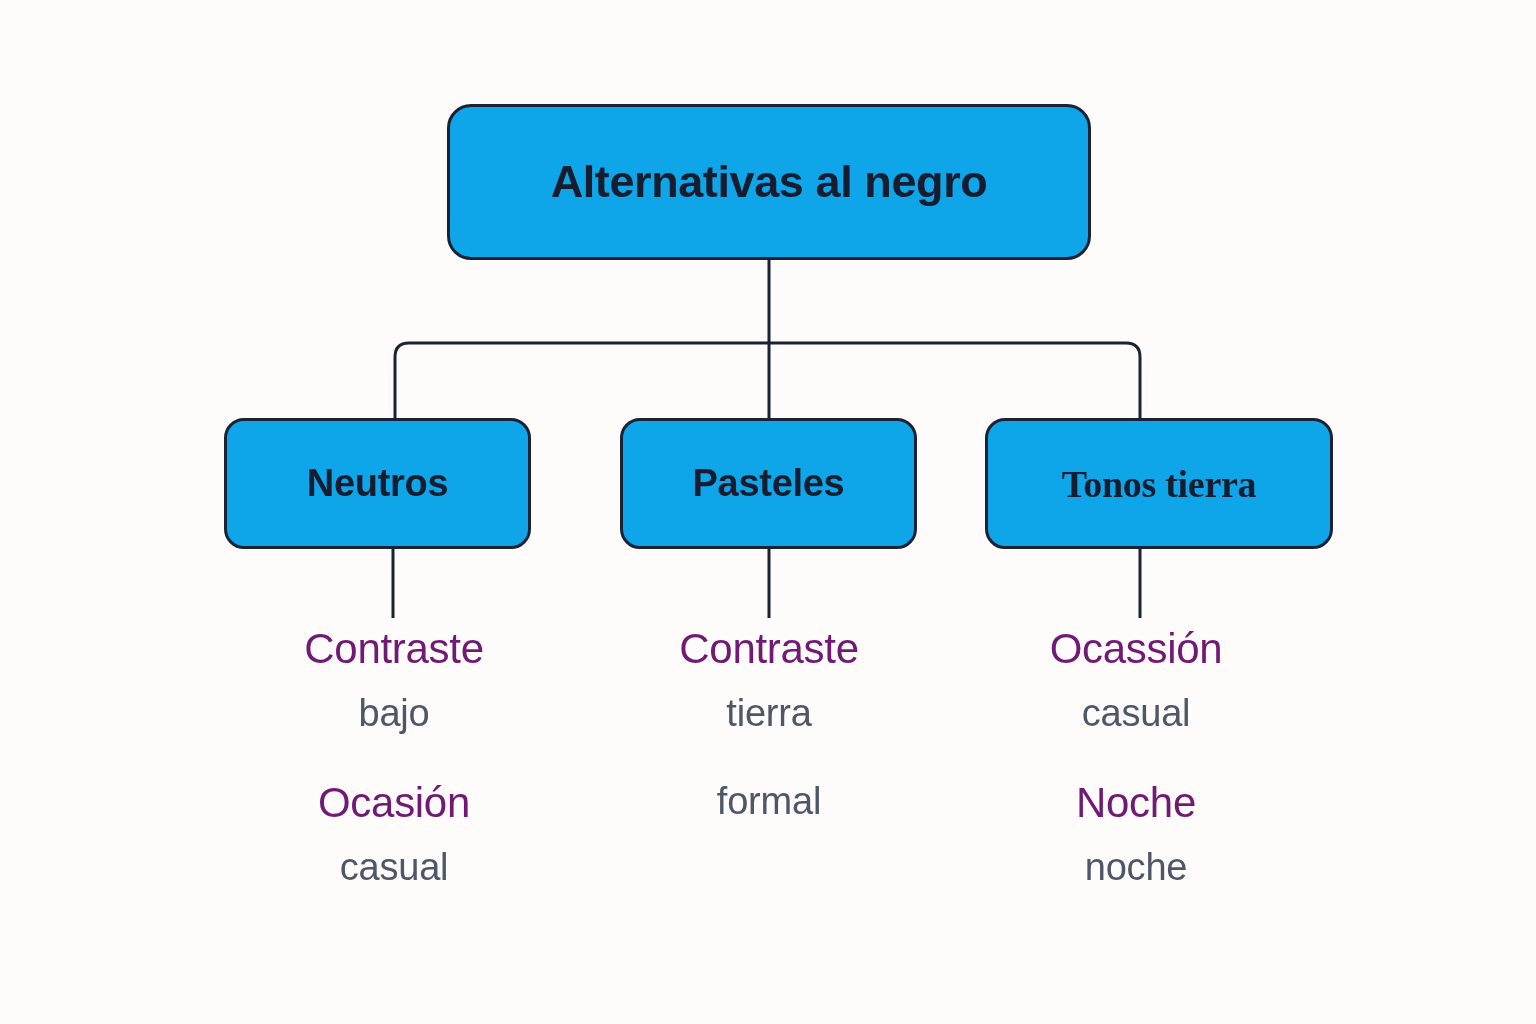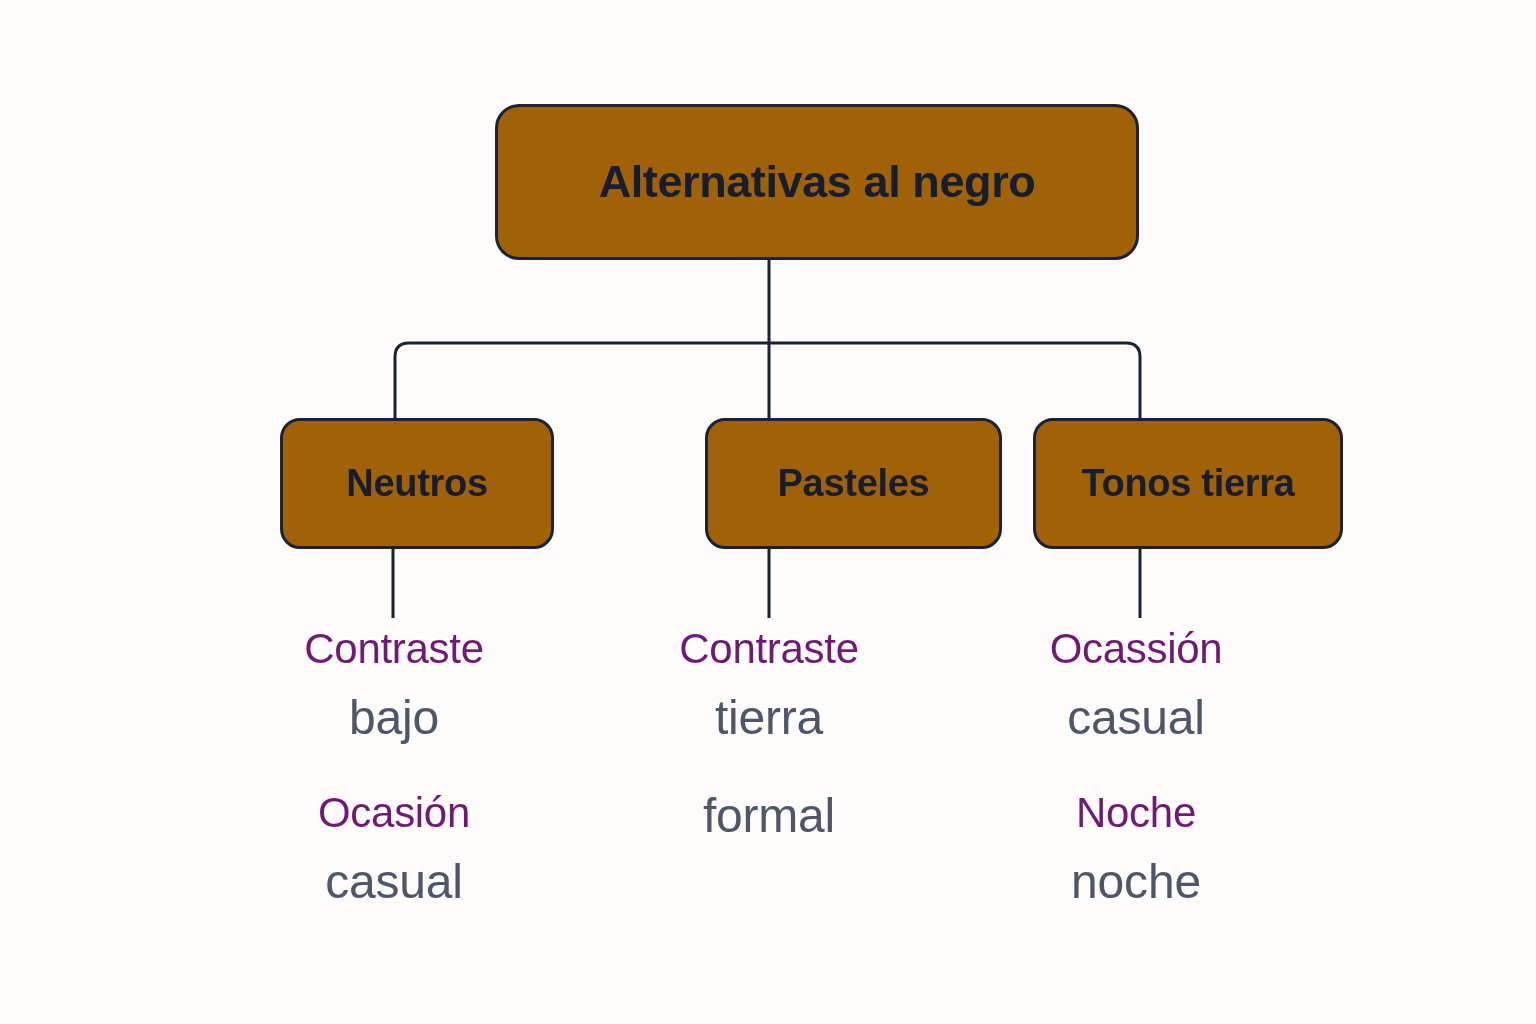--- a/index.html
+++ b/index.html
@@ -27,27 +27,26 @@
     top: 0;
     width: 1536px;
     height: 1024px;
     pointer-events: none;
   }
 
   
   .node {
     position: absolute;
     box-sizing: border-box;
-    background: #a16207;
+    background: #0ea5e9;
     border: 3px solid #1b2233;
     display: flex;
     align-items: center;
     justify-content: center;
     text-align: center;
-    margin-left: 48px;
   }
   .node-root {
     left: 447px;
     top: 104px;
     width: 644px;
     height: 156px;
     border-radius: 24px;
   }
   .node-root .node-label {
     font-size: 45px;
@@ -59,23 +58,23 @@
     top: 418px;
     height: 131px;
     border-radius: 20px;
   }
   .node-child .node-label {
     font-size: 38px;
     font-weight: bold;
     color: #161d2e;
     letter-spacing: -0.3px;
   }
-  #node-neutros      { left: 232px; width: 274px; justify-content: center; }
-  #node-pasteles     { left: 657px; width: 297px; }
-  #node-tonos-tierra { left: 985px; width: 310px; }
+  #node-neutros      { left: 224px; width: 307px; justify-content: center; }
+  #node-pasteles     { left: 620px; width: 297px; }
+  #node-tonos-tierra { left: 985px; width: 348px; font-family: Liberation Serif, serif; }
 
   
   .leaf-column {
     position: absolute;
     top: 628px;
     width: 340px;
     text-align: center;
   }
   #leaf-column-0 { left: 224px; }
   #leaf-column-1 { left: 599px; }
@@ -84,21 +83,21 @@
   .leaf-group { margin-bottom: 50px; }
   .leaf-group:last-child { margin-bottom: 0; }
 
   .leaf-title {
     font-size: 42px;
     color: #701a75;
     line-height: 1.0;
     letter-spacing: -0.3px;
   }
   .leaf-sub {
-    font-size: 48px;
+    font-size: 38px;
     color: #4e5668;
     line-height: 1.0;
     margin-top: 24px;
     letter-spacing: -0.2px;
   }
 </style>
 </head>
 <body>
 
 <div id="diagram-root">

